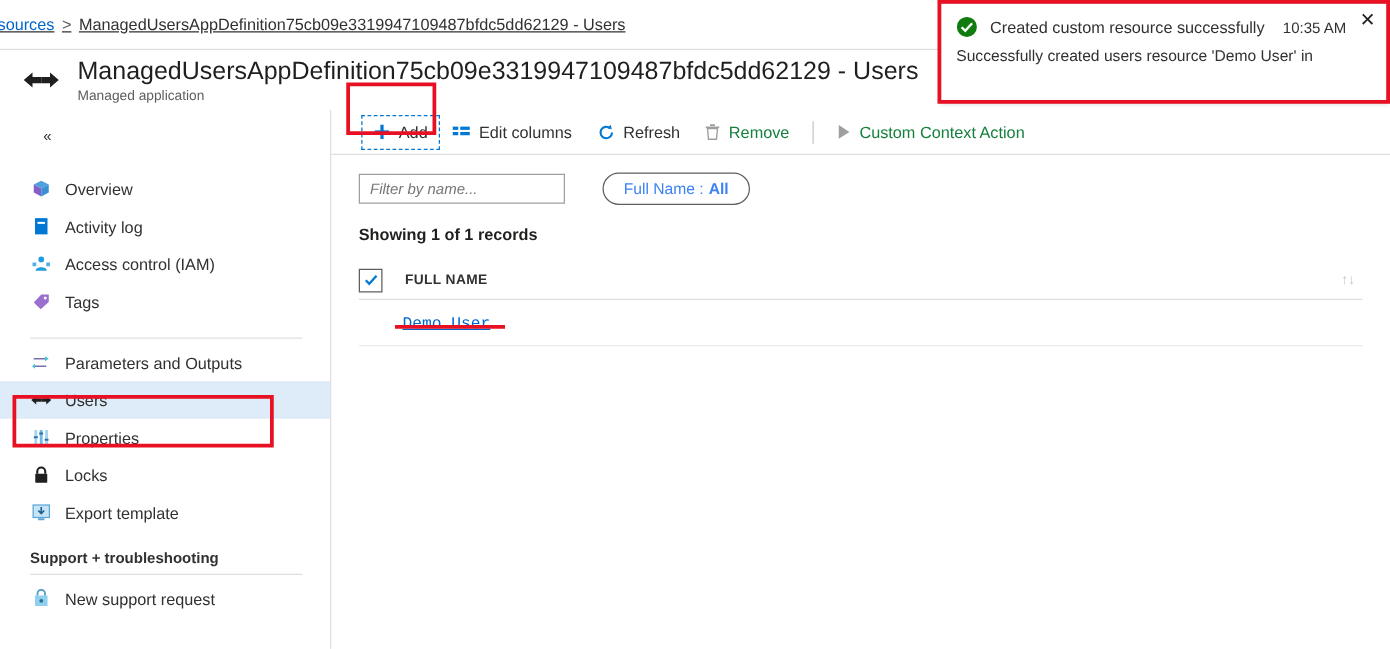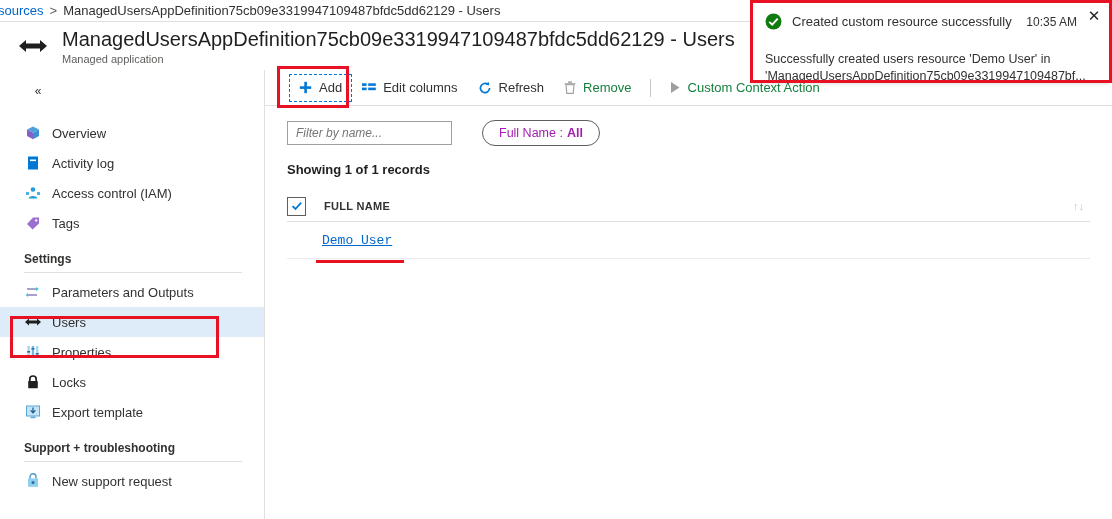--- a/index.html
+++ b/index.html
@@ -12,28 +12,29 @@
     height: 519px;
     font-family: "Liberation Sans", sans-serif;
     font-size: 13px;
     color: #323130;
     overflow: hidden;
     position: relative;
   }
 
   
   .breadcrumb {
-    height: 22px;
+    height: 40px;
     display: flex;
     align-items: center;
     padding-left: 0px;
     font-size: 13px;
     color: #323130;
     border-bottom: 1px solid #e1dfdd;
     box-sizing: border-box;
+    text-decoration: underline;
   }
   .bc-link {
     color: #0066cc;
     cursor: pointer;
     margin-left: -2px;
   }
   .bc-sep {
     color: #605e5c;
     margin: 0 6px;
   }
@@ -217,21 +218,21 @@
   .filter-input::placeholder { color: #767676; font-style: italic; }
   .pill {
     margin-left: 30px;
     height: 24px;
     border: 1px solid #605e5c;
     border-radius: 14px;
     display: flex;
     align-items: center;
     padding: 0 16px;
     font-size: 12.5px;
-    color: #a21caf;
+    color: #3b82f6;
     cursor: pointer;
     white-space: nowrap;
   }
   .pill b { font-weight: bold; margin-left: 4px; }
 
   .records-line {
     padding: 16px 0 0 22px;
     font-size: 13px;
     font-weight: bold;
     color: #201f1e;
@@ -320,21 +321,21 @@
     flex: 1;
     white-space: nowrap;
   }
   .toast-time {
     font-size: 12px;
     color: #323130;
     white-space: nowrap;
     padding-right: 20px;
   }
   .toast-body {
-    margin-top: 21px;
+    margin-top: 7px;
     font-size: 12.5px;
     color: #323130;
     line-height: 17px;
   }
   .toast-close {
     position: absolute;
     top: 4px;
     right: 6px;
     width: 18px; height: 18px;
     display: flex; align-items: center; justify-content: center;
@@ -411,21 +412,20 @@
       <span class="nav-ico">
         <svg width="16" height="16" viewBox="0 0 16 16">
           <path d="M2 9 L8 2.6 L14 2.6 L14 8.6 L7.6 14.4 Z" fill="#9b6fd0"></path>
           <circle cx="11.2" cy="5.4" r="1.2" fill="#ffffff"></circle>
         </svg>
       </span>
       <span>Tags</span>
     </div>
 
     <div class="nav-group">
-      <div class="nav-group-label">Settings</div>
       <div class="nav-group-rule"></div>
     </div>
 
     <div class="nav-item">
       <span class="nav-ico">
         <svg width="16" height="16" viewBox="0 0 16 16">
           <line x1="2" y1="5" x2="12" y2="5" stroke="#7a6fb0" stroke-width="1.3"></line>
           <line x1="2" y1="11" x2="12" y2="11" stroke="#7a6fb0" stroke-width="1.3"></line>
           <polygon points="11,3 14,5 11,7" fill="#40c4d4"></polygon>
           <polygon points="3,9 0.6,11 3,13" fill="#40c4d4"></polygon>
@@ -590,21 +590,20 @@
       <svg width="17" height="17" viewBox="0 0 17 17">
         <circle cx="8.5" cy="8.5" r="8" fill="#107c10"></circle>
         <path d="M4.3 8.8 L7.2 11.7 L12.7 5.6" fill="none" stroke="#ffffff" stroke-width="1.9"></path>
       </svg>
     </span>
     <span class="toast-title">Created custom resource successfully</span>
     <span class="toast-time">10:35 AM</span>
   </div>
   <div class="toast-body">
     <div>Successfully created users resource 'Demo User' in</div>
-    <div>'ManagedUsersAppDefinition75cb09e3319947109487bf...</div>
   </div>
   <div class="toast-close">✕</div>
 </div>
 
 <div class="anno" style="left:277px; top:66px;  width:72px;  height:42px;"></div>
 <div class="anno" style="left:10px;  top:316px; width:209px; height:42px;"></div>
 <div class="anno" style="left:750px; top:0px;   width:362px; height:83px;"></div>
 <div class="anno-underline" style="left:316px; top:260px; width:88px;"></div>
 
 </body></html>

